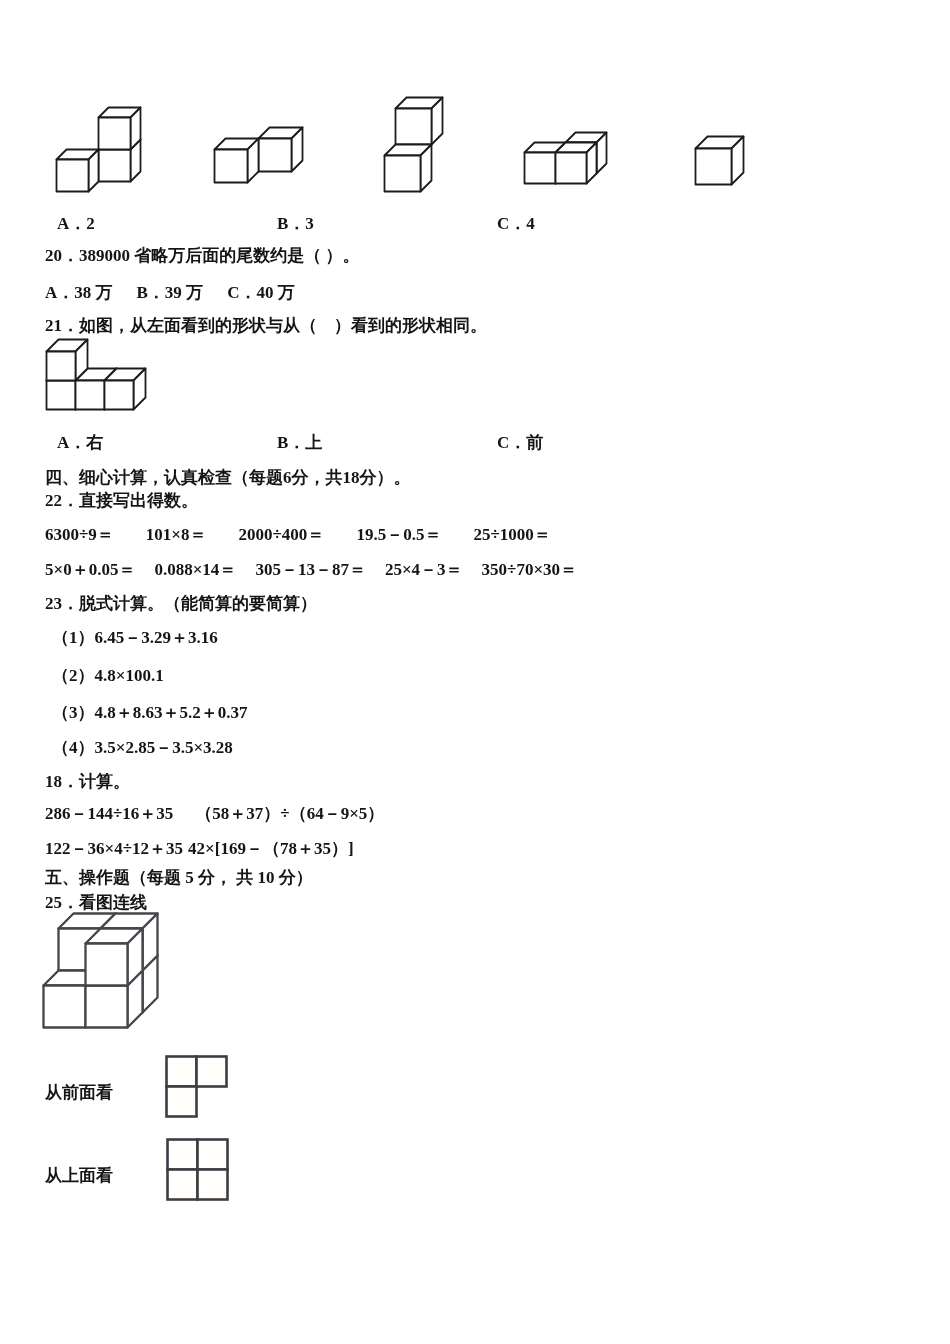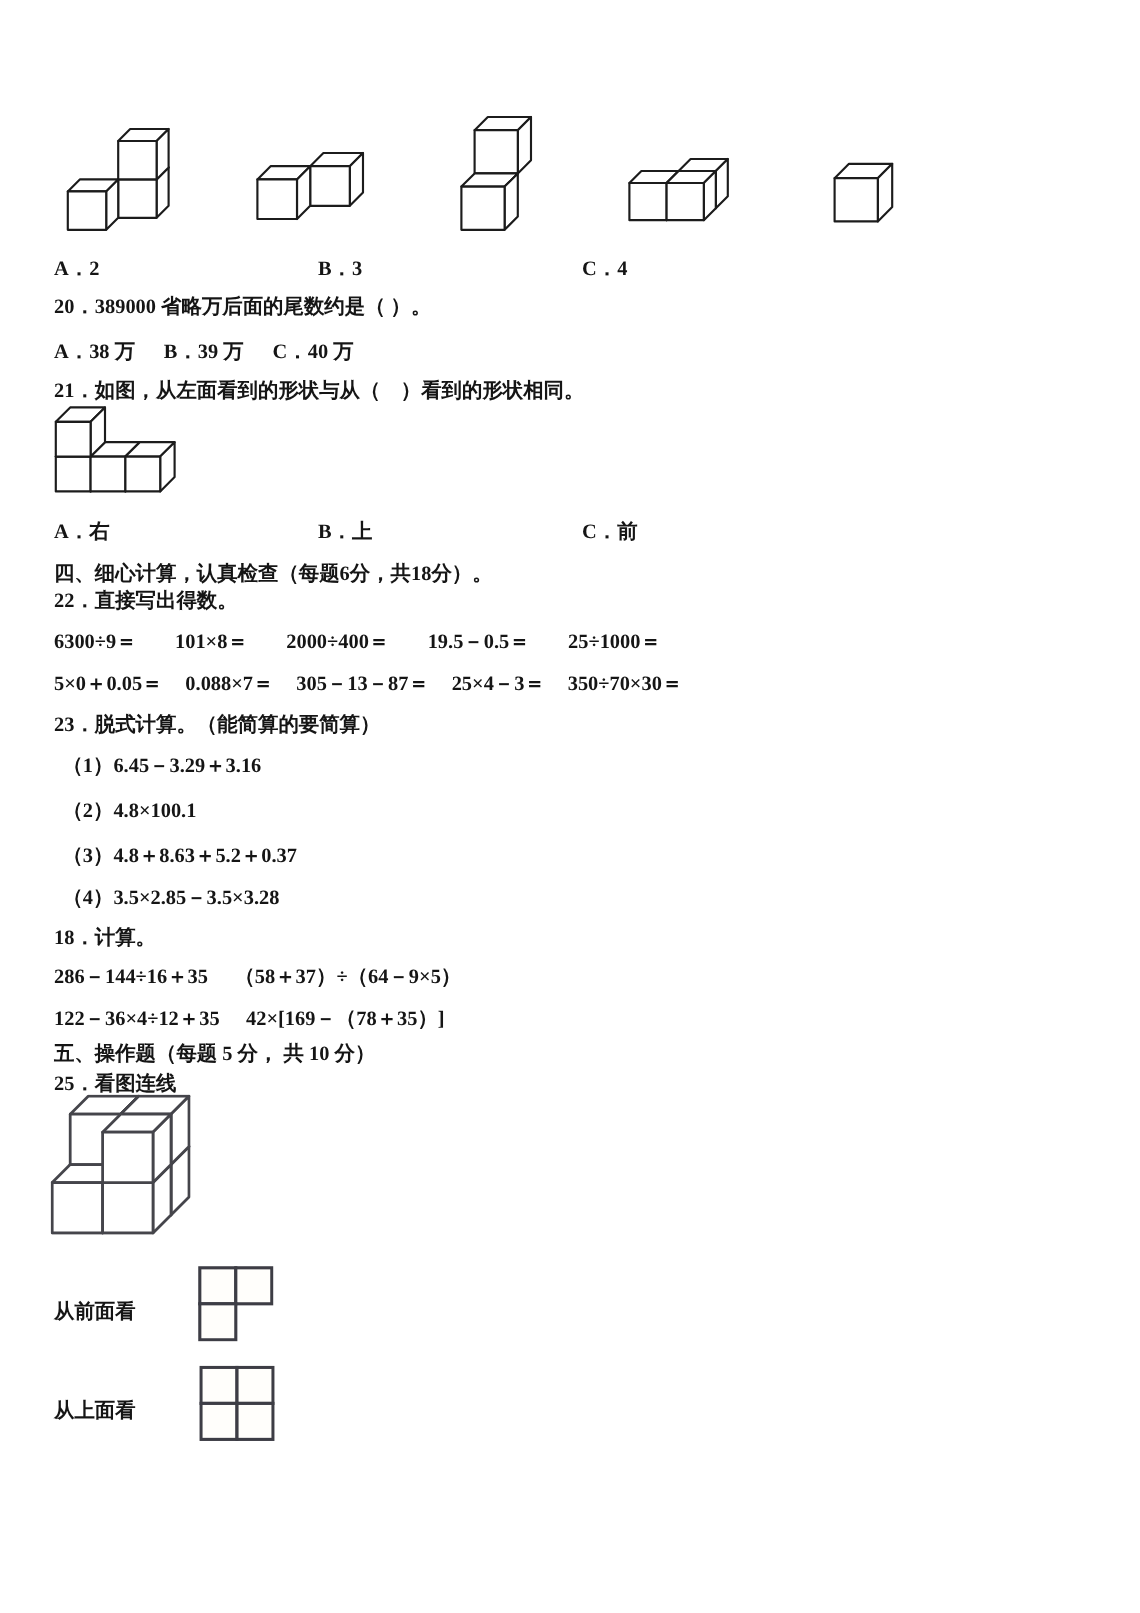--- a/index.html
+++ b/index.html
@@ -1,20 +1,20 @@
 <!DOCTYPE html>
 <html><head>
 <meta charset="utf-8">
 <style>
   html,body{margin:0;padding:0;background:#ffffff;}
   .page{position:relative;width:950px;height:1344px;background:#ffffff;overflow:hidden;
         font-family:"Liberation Serif","DejaVu Serif",serif;font-weight:700;
         color:#151515;font-size:17px;line-height:23px;}
   .abs{position:absolute;white-space:nowrap;}
-  .optrow{position:absolute;left:0;top:0;width:846px;height:24px;}
+  .optrow{position:absolute;left:12px;top:0;width:846px;height:24px;}
   .optrow span{position:absolute;white-space:nowrap;}
   .o1{left:45px}.o2{left:265px}.o3{left:485px}
   .flexrow{position:absolute;display:flex;white-space:nowrap;}
   svg.cubes path{fill:#ffffff;stroke:#1c1c1c;stroke-width:1.8;stroke-linejoin:round;stroke-linecap:round;}
   svg.cubes.sketch path{stroke:#45454b;stroke-width:2.3;}
   svg.grid rect{fill:#fffefb;stroke:#3d3d45;stroke-width:2.6;}
 </style>
 </head>
 <body>
 
@@ -103,38 +103,38 @@
   <div class="abs" style="left:45px;top:489px">22．直接写出得数。</div>
   <div class="flexrow" style="left:45px;top:523px;gap:32px">
     <span>6300÷9＝</span>
     <span>101×8＝</span>
     <span>2000÷400＝</span>
     <span>19.5－0.5＝</span>
     <span>25÷1000＝</span>
   </div>
   <div class="flexrow" style="left:45px;top:558px;gap:19px">
     <span>5×0＋0.05＝</span>
-    <span>0.088×7＝</span>
+    <span>0.088×14＝</span>
     <span>305－13－87＝</span>
     <span>25×4－3＝</span>
     <span>350÷70×30＝</span>
   </div>
 
   <div class="abs" style="left:45px;top:592px">23．脱式计算。（能简算的要简算）</div>
   <div class="abs" style="left:52px;top:626px">（1）6.45－3.29＋3.16</div>
   <div class="abs" style="left:52px;top:664px">（2）4.8×100.1</div>
   <div class="abs" style="left:52px;top:701px">（3）4.8＋8.63＋5.2＋0.37</div>
   <div class="abs" style="left:52px;top:736px">（4）3.5×2.85－3.5×3.28</div>
 
   <div class="abs" style="left:45px;top:770px">18．计算。</div>
   <div class="flexrow" style="left:45px;top:802px;gap:22px">
     <span>286－144÷16＋35</span>
     <span>（58＋37）÷（64－9×5）</span>
   </div>
-  <div class="flexrow" style="left:45px;top:837px;gap:22px">
+  <div class="flexrow" style="left:45px;top:837px;gap:5px">
     <span>122－36×4÷12＋35</span>
     <span>42×[169－（78＋35）]</span>
   </div>
 
   <div class="abs" style="left:45px;top:866px">五、操作题（每题 5 分， 共 10 分）</div>
 
   <div class="abs" style="left:45px;top:891px">25．看图连线</div>
   <svg class="abs cubes sketch" style="left:42px;top:912px" viewBox="0 0 117 117" width="117" height="117">
       <path d="M16.5 58.5l15 -15h42l-15 15z"></path>
       <path d="M58.5 58.5l15 -15v42l-15 15z"></path>

